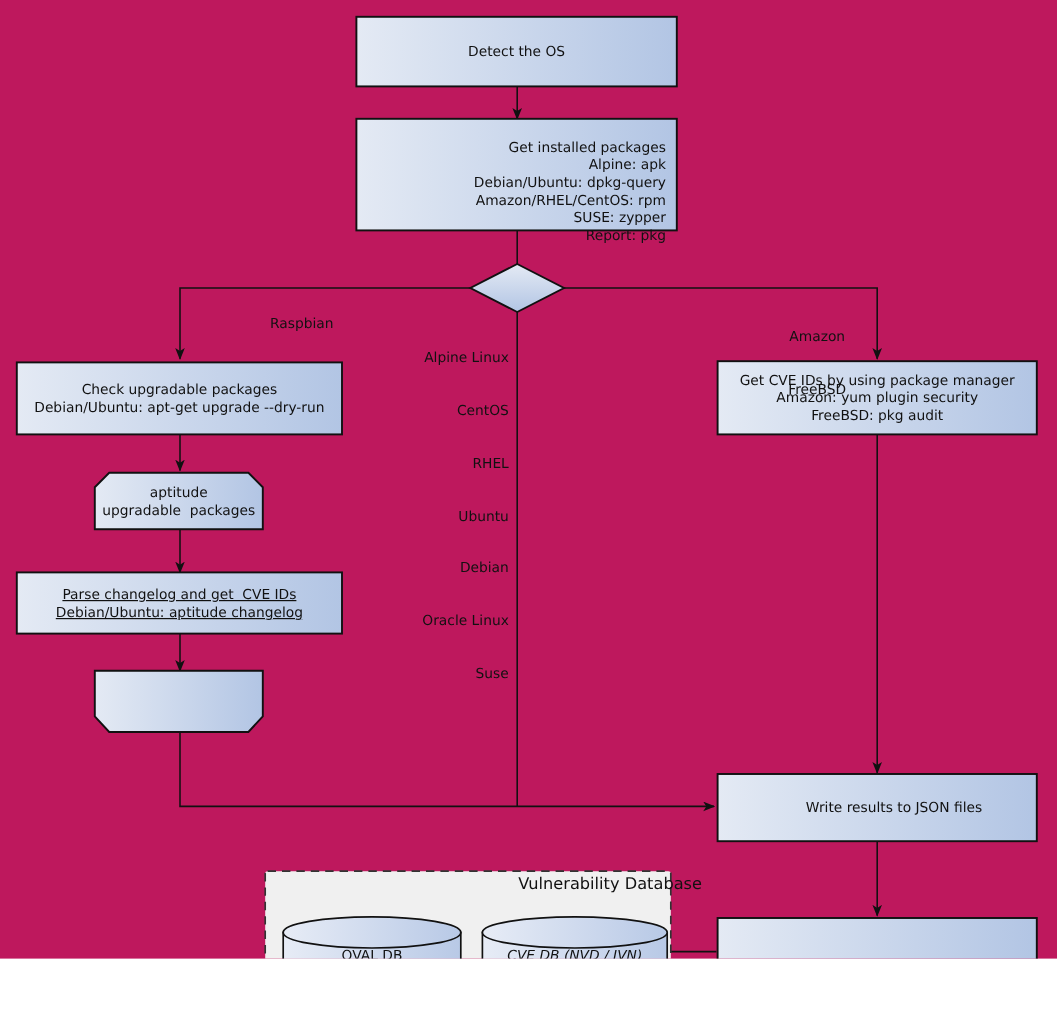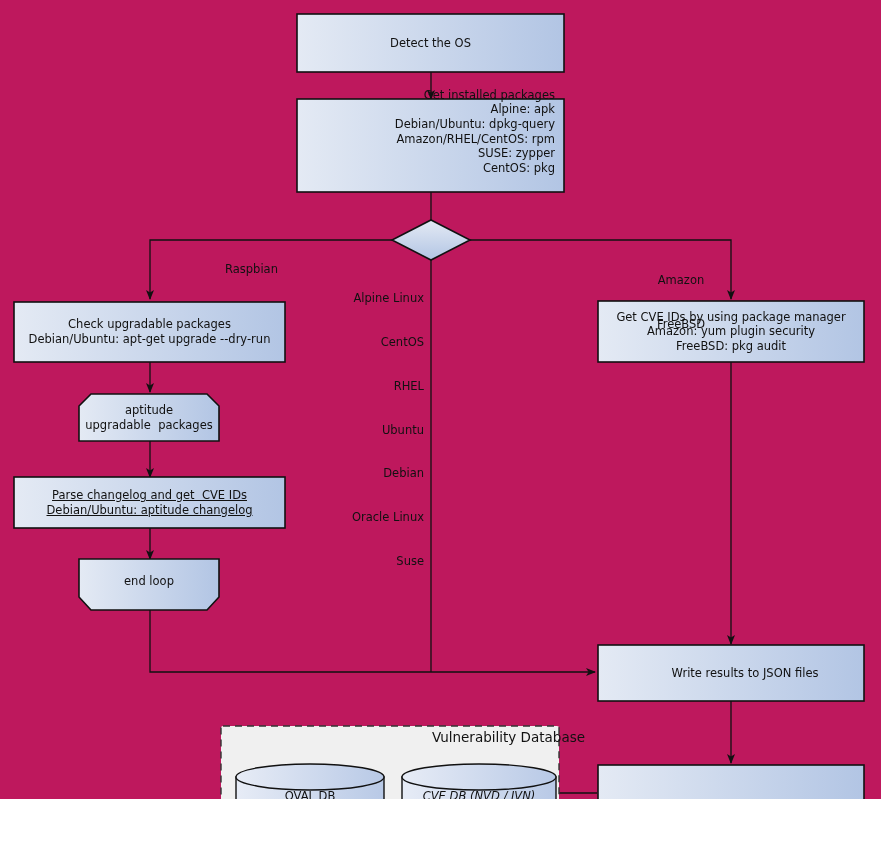--- a/index.html
+++ b/index.html
@@ -135,47 +135,44 @@
     </g>
 
     <g>
       <path d="M402,777 L402,814 A77,13 0 0 0 556,814 L556,777 Z" fill="url(#cylGrad)" stroke="#111111" stroke-width="1.4"></path>
       <ellipse cx="479" cy="777" rx="77" ry="13" fill="url(#cylGrad)" stroke="#111111" stroke-width="1.4"></ellipse>
     </g>
   </svg>
 
   <div class="node-text ta-center" style="left:297px; top:14px; width:267px; height:58px;">Detect the OS</div>
 
-  <div class="node-text ta-right" style="left:297px; top:85px; width:267px; height:93px; padding-right:9px;padding-left:40px;">
+  <div class="node-text ta-right" style="left:297px; top:113px; width:267px; height:93px; padding-right:9px;padding-left:40px;">
     <span>Get installed packages</span>
     <span>Alpine: apk</span>
     <span>Debian/Ubuntu: dpkg-query</span>
     <span>Amazon/RHEL/CentOS: rpm</span>
     <span>SUSE: zypper</span>
-    <span>CentOS: pkg</span>
+    <span>Report: pkg</span>
   </div>
 
   <div class="node-text ta-center" style="left:14px; top:302px; width:271px; height:60px;">
     <span>Check upgradable packages</span>
     <span>Debian/Ubuntu: apt-get upgrade --dry-run</span>
   </div>
 
   <div class="node-text ta-center" style="left:79px; top:394px; width:140px; height:47px;">
     <span>aptitude</span>
     <span>upgradable  packages</span>
   </div>
 
   <div class="node-text ta-center" style="left:14px; top:477px; width:271px; height:51px;text-decoration:underline;">
     <span>Parse changelog and get  CVE IDs</span>
     <span>Debian/Ubuntu: aptitude changelog</span>
   </div>
 
-  <div class="node-text ta-center" style="left:79px; top:559px; width:140px; height:44px;">
-    <span>end loop</span>
-  </div>
 
   <div class="node-text ta-center" style="left:598px; top:301px; width:266px; height:61px;">
     <span>Get CVE IDs by using package manager</span>
     <span>Amazon: yum plugin security</span>
     <span>FreeBSD: pkg audit</span>
   </div>
 
   <div class="node-text ta-center" style="left:598px; top:645px; width:266px; height:56px;padding-left:28px;">Write results to JSON files</div>
 
   <div class="node-text ta-center" style="left:598px; top:782px; width:266px; height:56px;">Report</div>

